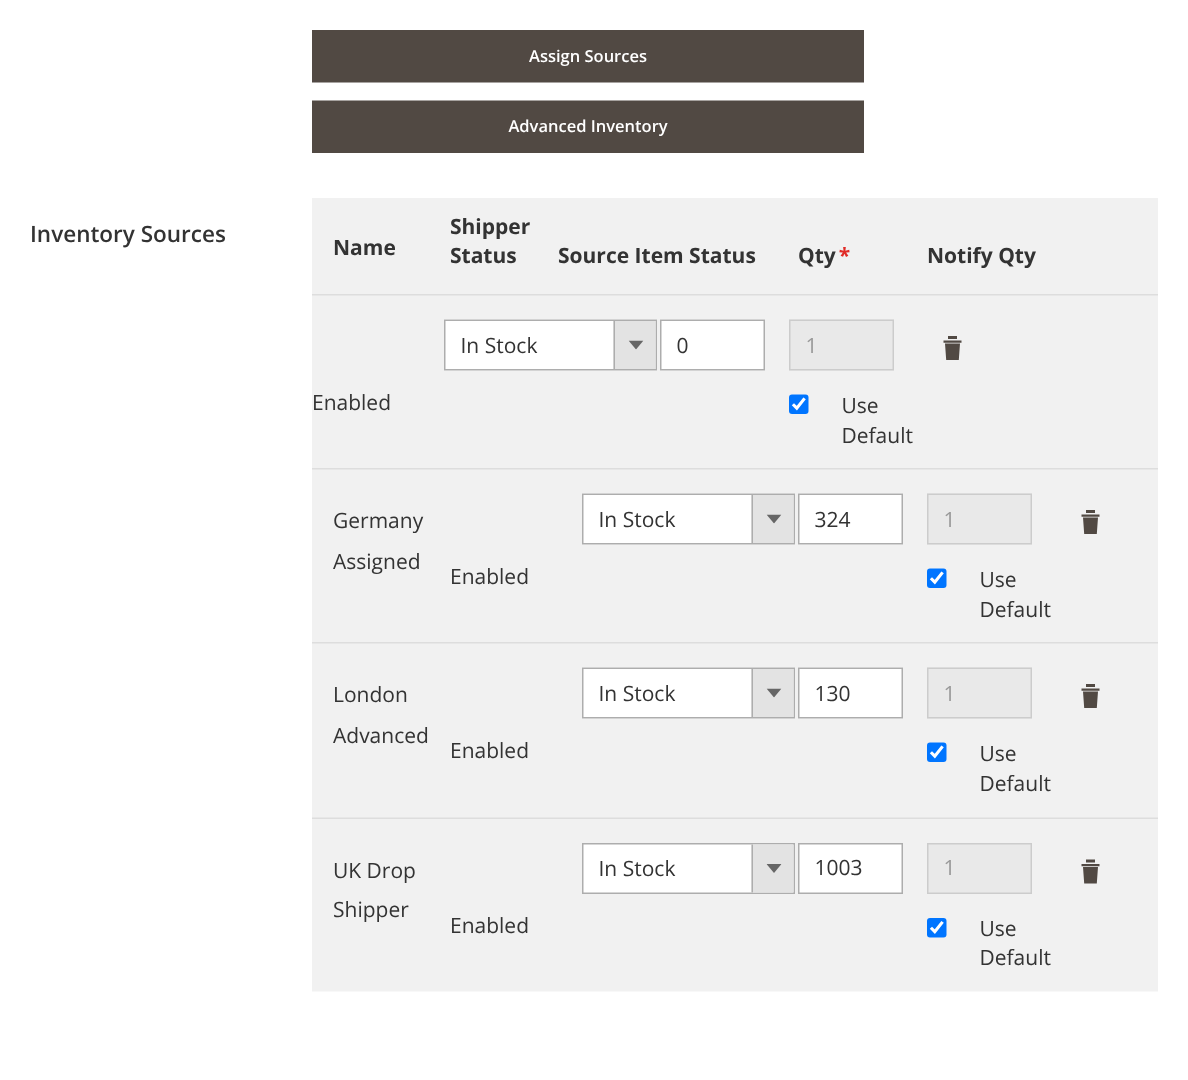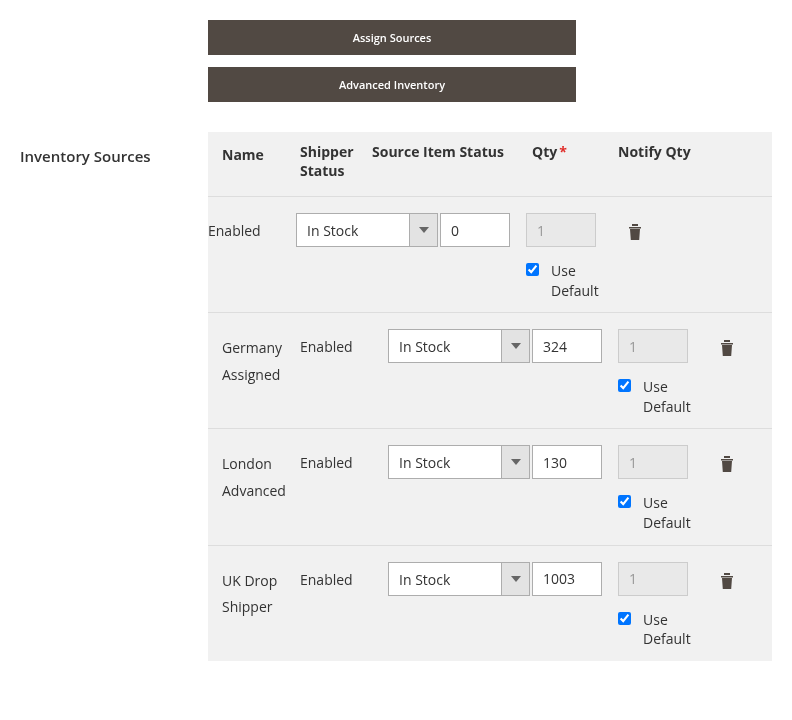--- a/index.html
+++ b/index.html
@@ -48,20 +48,21 @@
     .grid {
       flex: 1;
       background: #f1f1f1;
     }
     .grid-header {
       display: flex;
       padding: 10px 0 16px 0;
       font-weight: 700;
       font-size: 14px;
       color: #333;
+      align-items: flex-end;
     }
     .grid-row {
       display: flex;
       padding: 16px 0 12px 0;
       border-top: 1px solid #ddd;
       align-items: flex-start;
     }
     .col-name {
       width: 92px;
       padding-left: 14px;
@@ -73,20 +74,21 @@
     .grid-row .col-name {
       padding-top: 6px;
     }
     .col-status {
       width: 72px;
       padding-right: 6px;
       padding-top: 0;
     }
     .grid-row .col-status {
       padding-top: 8px;
+      margin-top: 38px;
     }
     .col-item-status {
       width: 160px;
       padding-right: 10px;
     }
     .col-qty {
       width: 86px;
       padding-right: 10px;
     }
     .col-notify {
@@ -145,21 +147,21 @@
     }
     .input-text.disabled {
       background: #e9e9e9;
       color: #999;
       border-color: #ccc;
     }
     .checkbox-row {
       display: flex;
       align-items: flex-start;
       margin-top: 14px;
-      gap: 12px;
+      gap: 22px;
       justify-content: flex-end;
     }
     .checkbox-row input[type="checkbox"] {
       width: 15px;
       height: 15px;
       margin-top: 1px;
       cursor: pointer;
     }
     .checkbox-label {
       font-size: 14px;

